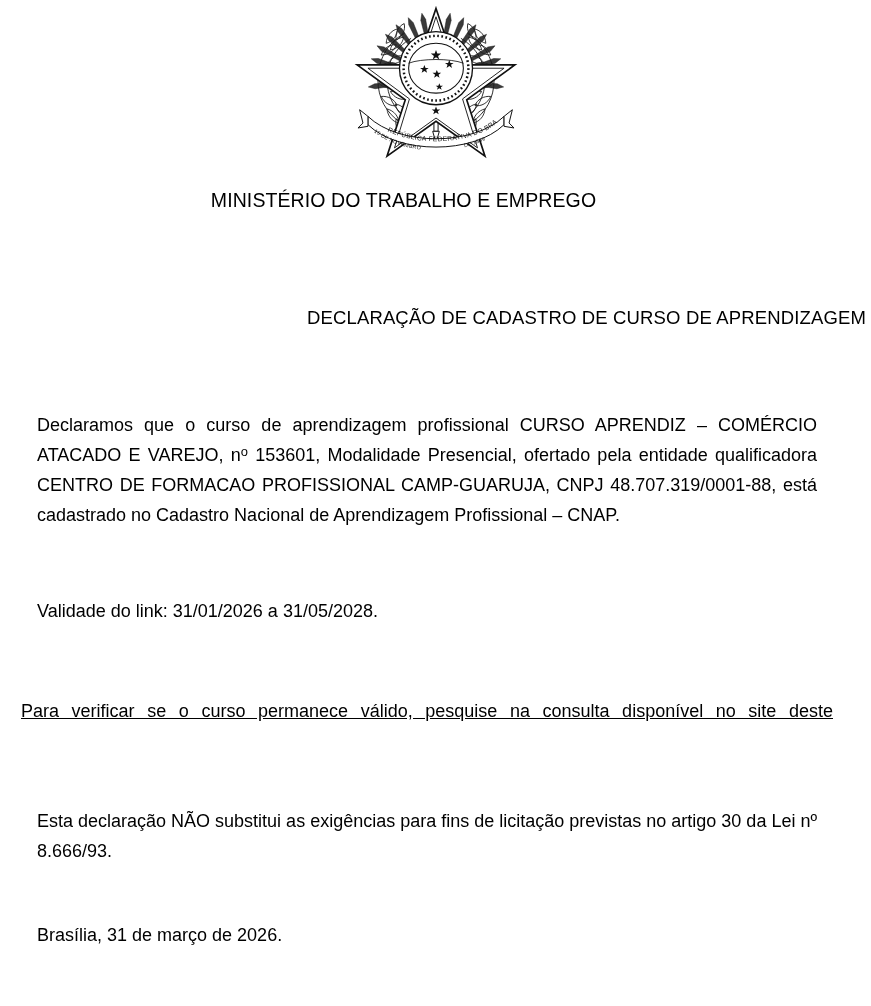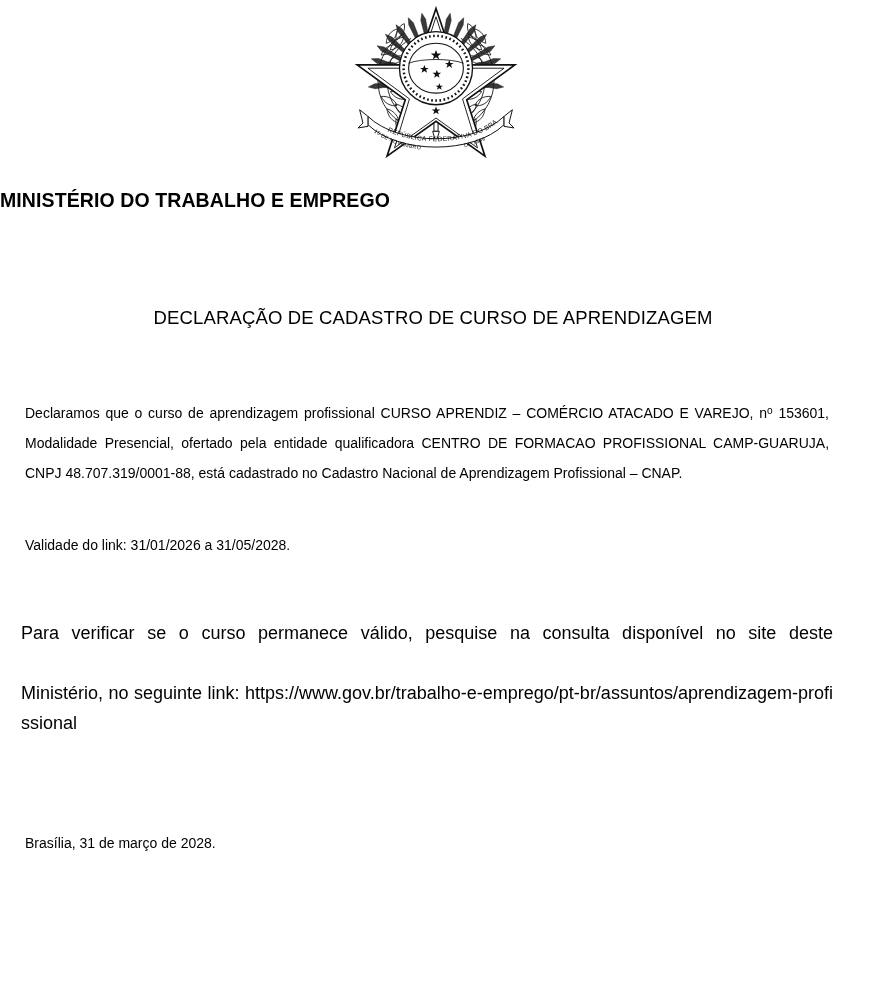--- a/index.html
+++ b/index.html
@@ -41,62 +41,61 @@
     height: 163px;
     display: block;
   }
 
   
   .org-header {
     position: absolute;
     left: 0;
     top: 188px;
     width: 807px;
-    text-align: left;
-    font-weight: bold;
+    text-align: center;
   }
   .org-line-1 {
     font-size: 19.5px;
     line-height: 25px;
     letter-spacing: 0.1px;
     white-space: nowrap;
   }
   .org-line-2 {
     font-size: 17.5px;
     line-height: 24px;
     letter-spacing: 0.05px;
     white-space: nowrap;
   }
 
   
   .doc-title {
     position: absolute;
     left: 0;
     top: 306px;
     width: 866px;
-    text-align: center;
+    text-align: right;
     font-size: 18.5px;
     line-height: 24px;
     letter-spacing: 0.15px;
     white-space: nowrap;
   }
 
   
   .body-text {
     position: absolute;
     left: 21px;
     top: 394px;
     width: 812px;
   }
   .para {
-    font-size: 14px;
+    font-size: 18px;
     line-height: 30px;
     text-align: justify;
     text-justify: inter-word;
-    margin: 4px;
+    margin: 16px;
   }
 
   .gap-sm { height: 22px; }
   .gap-md { height: 34px; }
   .gap-lg { height: 54px; }
 
   .ord {
     font-size: 0.72em;
     vertical-align: 0.42em;
     line-height: 0;
@@ -111,20 +110,21 @@
   
   .para-link {
     font-size: 18px;
     line-height: 30px;
     text-align: justify;
     margin: 0;
   }
   .para-link .stretch-line {
     display: block;
     text-align: justify;
+    text-decoration: underline;
   }
   .para-link .stretch-line::after {
     content: "";
     display: inline-block;
     width: 100%;
   }
 </style>
 </head>
 <body>
 
@@ -270,29 +270,29 @@
     <p class="para"><span>Declaramos que o curso de aprendizagem profissional </span><span>CURSO APRENDIZ – COMÉRCIO ATACADO E VAREJO</span><span>, n<span class="ord">o</span> </span><span>153601</span><span>, Modalidade </span><span>Presencial</span><span>, ofertado pela entidade qualificadora </span><span>CENTRO DE FORMACAO PROFISSIONAL CAMP-GUARUJA</span><span>, CNPJ </span><span>48.707.319/0001-88</span><span>, está cadastrado no Cadastro Nacional de Aprendizagem Profissional – CNAP.</span></p>
 
     <div class="gap-md"></div>
 
     <p class="para"><span>Validade do link: </span><span>31/01/2026</span><span> a </span><span>31/05/2028</span><span>.</span></p>
 
     <div class="gap-lg"></div>
 
     <div class="para-link">
       <span class="stretch-line">Para verificar se o curso permanece válido, pesquise na consulta disponível no site deste</span>
-      <span class="stretch-line"><span>Ministério, no seguinte link:</span> <span class="url-line">https://www.gov.br/trabalho-e-emprego/pt-br/assuntos/aprendizagem-profissional</span></span>
     </div>
 
     <div class="gap-md"></div>
 
+    <p class="para">Esta declaração NÃO substitui as exigências para fins de licitação previstas no artigo 30 da Lei nº 8.666/93.</p>
 
     <div class="gap-sm"></div>
 
-    <p class="para">Brasília, 31 de março de 2028.</p>
+    <p class="para">Brasília, 31 de março de 2026.</p>
 
     <div class="gap-sm"></div>
 
 
     <div class="gap-sm"></div>
 
     <p class="para"></p>
 
   </div>
 

